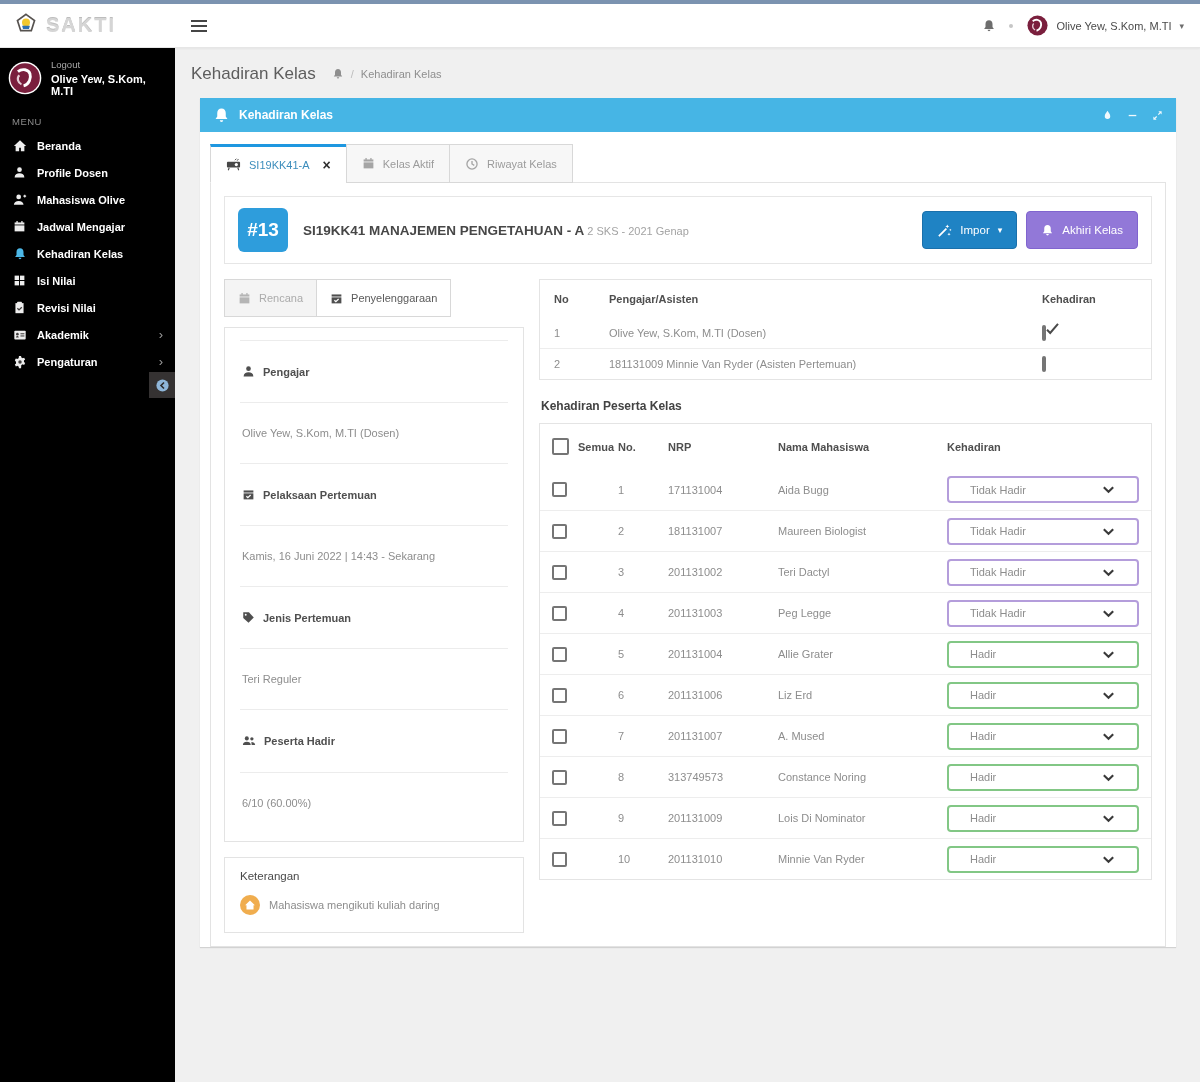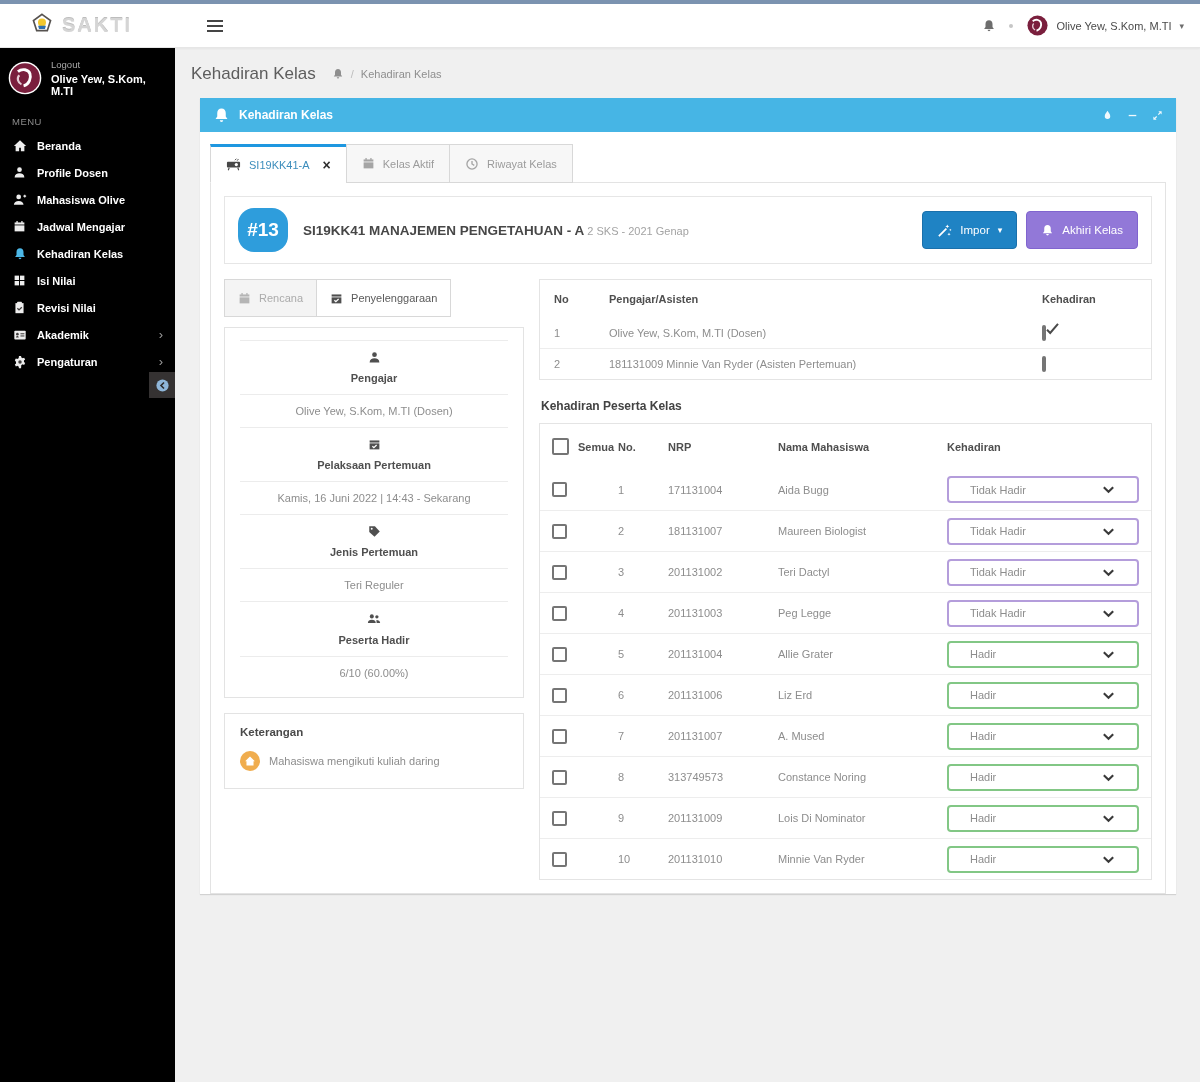--- a/index.html
+++ b/index.html
@@ -3,21 +3,21 @@
 <meta charset="utf-8">
 <style>
   * { margin:0; padding:0; box-sizing:border-box; }
   body { background:#e9e9e9; font-family:"Liberation Sans","DejaVu Sans",sans-serif; }
   .screen { position:relative; width:1200px; height:1082px; background:#f0f0f0; overflow:hidden; margin:0 auto; }
 
   
   .topstrip { height:4px; background:#7b93b0; }
   .navbar { position:absolute; top:4px; left:0; width:100%; height:44px; background:#fff;
             border-bottom:1px solid #e6e6e6; display:flex; align-items:center; z-index:6;
-            box-shadow:0 1px 2px rgba(0,0,0,.05);padding-left:16px; }
+            box-shadow:0 1px 2px rgba(0,0,0,.05); }
   .brand { width:175px; display:flex; align-items:center; gap:7px; padding-left:13px; }
   .brand-text { font-size:20px; font-weight:bold; letter-spacing:2px; color:#d5d5d5;
                 text-shadow:0 1px 0 #ffffff, 0 -1px 0 #bdbdbd; }
   .hamburger { margin-left:16px; display:flex; flex-direction:column; gap:3px; cursor:pointer; }
   .hamburger i { width:16px; height:2px; background:#454545; }
   .nav-right { margin-left:auto; display:flex; align-items:center; gap:13px; padding-right:16px; }
   .nav-bell { color:#6d6d6d; display:flex; cursor:pointer; }
   .nav-dot { width:4px; height:4px; border-radius:50%; background:#c6c6c6; }
   .nav-user { display:flex; align-items:center; gap:8px; cursor:pointer; }
   .nav-user-name { font-size:11px; color:#4a4a4a; }
@@ -56,21 +56,21 @@
   .tab { display:flex; align-items:center; gap:8px; border:1px solid #d8d8d8; background:#f7f7f7;
          color:#9b9b9b; font-size:11px; padding:0 15px; height:39px; cursor:pointer; margin-right:-1px; }
   .tab .ticon { display:flex; color:#a5a5a5; }
   .tab.active { background:#fff; border-top:3px solid #1e97e0; border-bottom-color:#fff; color:#3c8dbc; }
   .tab.active .ticon { color:#474747; }
   .tab-close { color:#2f2f2f; font-weight:bold; font-size:14px; margin-left:5px; line-height:1; cursor:pointer; }
 
   .inner { margin:0 10px 14px; border:1px solid #e3e3e3; padding:13px; background:#fff; }
 
   .course-box { border:1px solid #e6e6e6; display:flex; align-items:center; gap:15px; padding:11px 13px; }
-  .course-badge { width:50px; height:44px; border-radius:16px; background:#2e9ddc; color:#fff;
+  .course-badge { width:50px; height:44px; border-radius:6px; background:#2e9ddc; color:#fff;
                   font-size:19px; font-weight:bold; display:flex; align-items:center; justify-content:center; }
   .course-text { font-size:13.5px; font-weight:bold; color:#474747; }
   .course-meta { font-size:11px; color:#a3a3a3; font-weight:normal; margin-left:3px; }
   .course-actions { margin-left:auto; display:flex; gap:9px; }
   .btn { display:flex; align-items:center; gap:8px; height:38px; padding:0 14px; border-radius:4px;
          color:#fff; font-size:11.5px; cursor:pointer; border:1px solid transparent; }
   .btn .bicon { display:flex; }
   .btn-impor { background:var(--btn-blue,#1f83c4); border-color:#1a70ab; }
   .btn-akhiri { background:var(--btn-purple,#9278d8); border-color:#8064cf; }
 
@@ -80,27 +80,27 @@
 
   .subtabs { display:flex; }
   .subtab { display:flex; align-items:center; gap:8px; border:1px solid #d8d8d8; font-size:11px;
             height:38px; padding:0 13px; cursor:pointer; margin-right:-1px; }
   .subtab.inactive { background:#f4f4f4; color:#ababab; }
   .subtab.inactive .ticon { color:#b5b5b5; display:flex; }
   .subtab.active { background:#fff; color:#5a5a5a; }
   .subtab.active .ticon { color:#4f4f4f; display:flex; }
 
   .info-card { border:1px solid #e3e3e3; margin-top:10px; padding:12px 15px 8px; }
-  .info-row { border-top:1px solid #ececec; padding:10px 2px; display:flex; align-items:center; gap:8px;flex-direction:column; }
+  .info-row { border-top:1px solid #ececec; padding:24px 2px; display:flex; align-items:center; gap:8px; }
   .info-icon { color:#4f4f4f; display:flex; }
   .info-label { font-size:11px; font-weight:bold; color:#4f4f4f; }
   .info-value { font-size:11px; color:#8d8d8d; }
 
   .ket-card { border:1px solid #e3e3e3; margin-top:15px; padding:12px 15px 8px; }
-  .ket-title { font-size:11.5px; font-weight:bold; color:#4a4a4a; margin-bottom:4px; }
+  .ket-title { font-size:11.5px; font-weight:normal; color:#4a4a4a; margin-bottom:4px; }
   .ket-row { display:flex; align-items:center; gap:9px; padding:9px 0; font-size:11px; color:#8d8d8d; }
   .ket-row + .ket-row { border-top:1px solid #ececec; }
   .ket-badge { width:20px; height:20px; border-radius:50%; color:#fff; display:flex;
                align-items:center; justify-content:center; flex:none; }
 
   .section-title { font-size:12px; font-weight:bold; color:#434343; margin:2px 0 10px 2px; }
   .tbox { border:1px solid #e4e4e4; background:#fff; }
   .tbox.mb { margin-bottom:19px; }
 
   .pg-row { display:grid; grid-template-columns:55px 1fr 95px; align-items:center; padding:0 14px;

